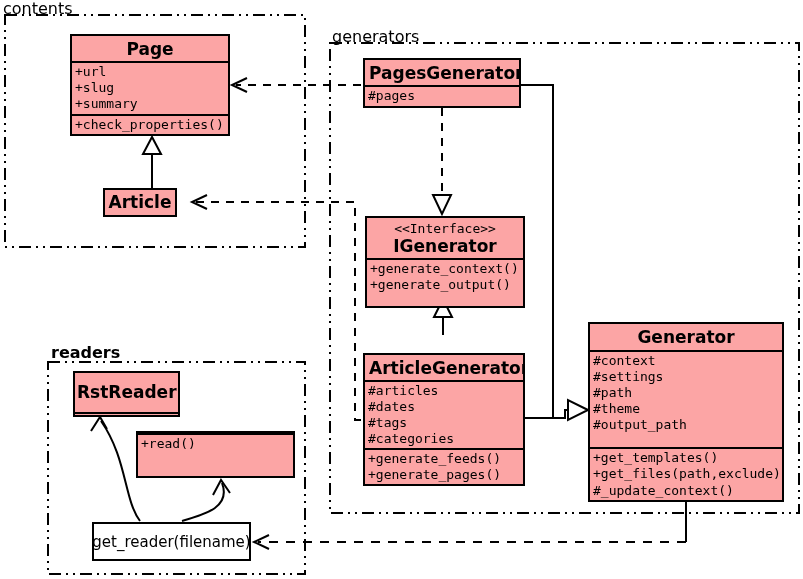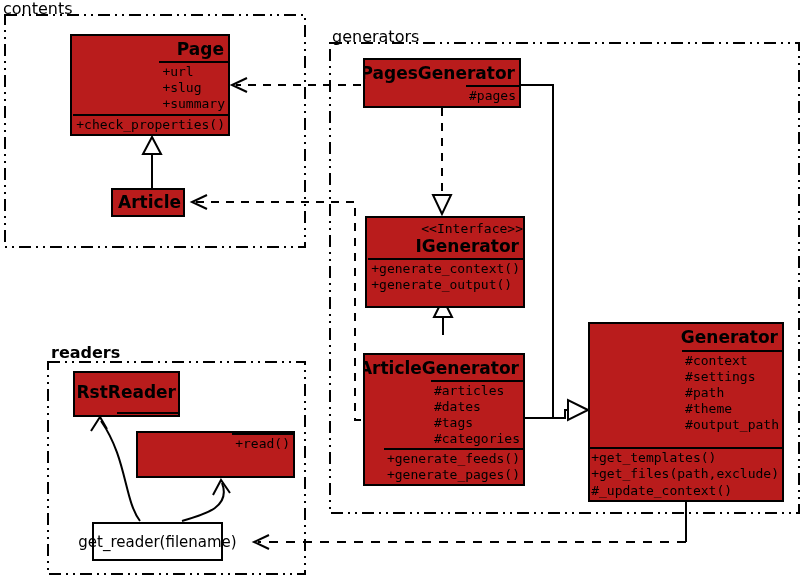--- a/index.html
+++ b/index.html
@@ -26,26 +26,25 @@
     font-size: 16px;
     line-height: 16px;
     color: #000;
     background: transparent;
     white-space: nowrap;
   }
 
   .uml-class {
     position: absolute;
     z-index: 2;
-    background: #b91c1c;
+    background: #fca5a5;
     border: 2px solid #000;
     overflow: hidden;
     display: flex;
     flex-direction: column;
-    align-items: flex-end;
   }
 
   .uml-title {
     font-weight: bold;
     font-size: 17px;
     line-height: 20px;
     text-align: center;
     padding: 3px 4px 2px 4px;
     white-space: nowrap;
     flex: 0 0 auto;
@@ -134,21 +133,21 @@
     <div class="uml-compartment">
         <div>+url</div>
         <div>+slug</div>
         <div>+summary</div>
       </div>
     <div class="uml-compartment" style="flex:0 0 auto;">
         <div>+check_properties()</div>
       </div>
   </div>
 
-  <div class="uml-class" style="left:111px; top:188px; width:74px; height:29px;">
+  <div class="uml-class" style="left:103px; top:188px; width:74px; height:29px;">
     <div class="uml-title" style="padding:2px 2px; line-height:21px;">Article</div>
   </div>
 
   <div class="uml-class" style="left:363px; top:58px; width:158px; height:50px;">
     <div class="uml-title">PagesGenerator</div>
     <div class="uml-compartment">
         <div>#pages</div>
       </div>
   </div>
 
@@ -197,17 +196,17 @@
         <div>+read()</div>
       </div>
   </div>
 
   <div class="uml-class" style="left:136px; top:431px; width:159px; height:47px;">
     <div class="uml-compartment">
         <div>+read()</div>
       </div>
   </div>
 
-  <div class="func-box" style="left:92px; top:522px; width:131px; height:39px;">
+  <div class="func-box" style="left:92px; top:522px; width:159px; height:39px;">
     <span>get_reader(filename)</span>
   </div>
 
 </div>
 
 </body></html>

